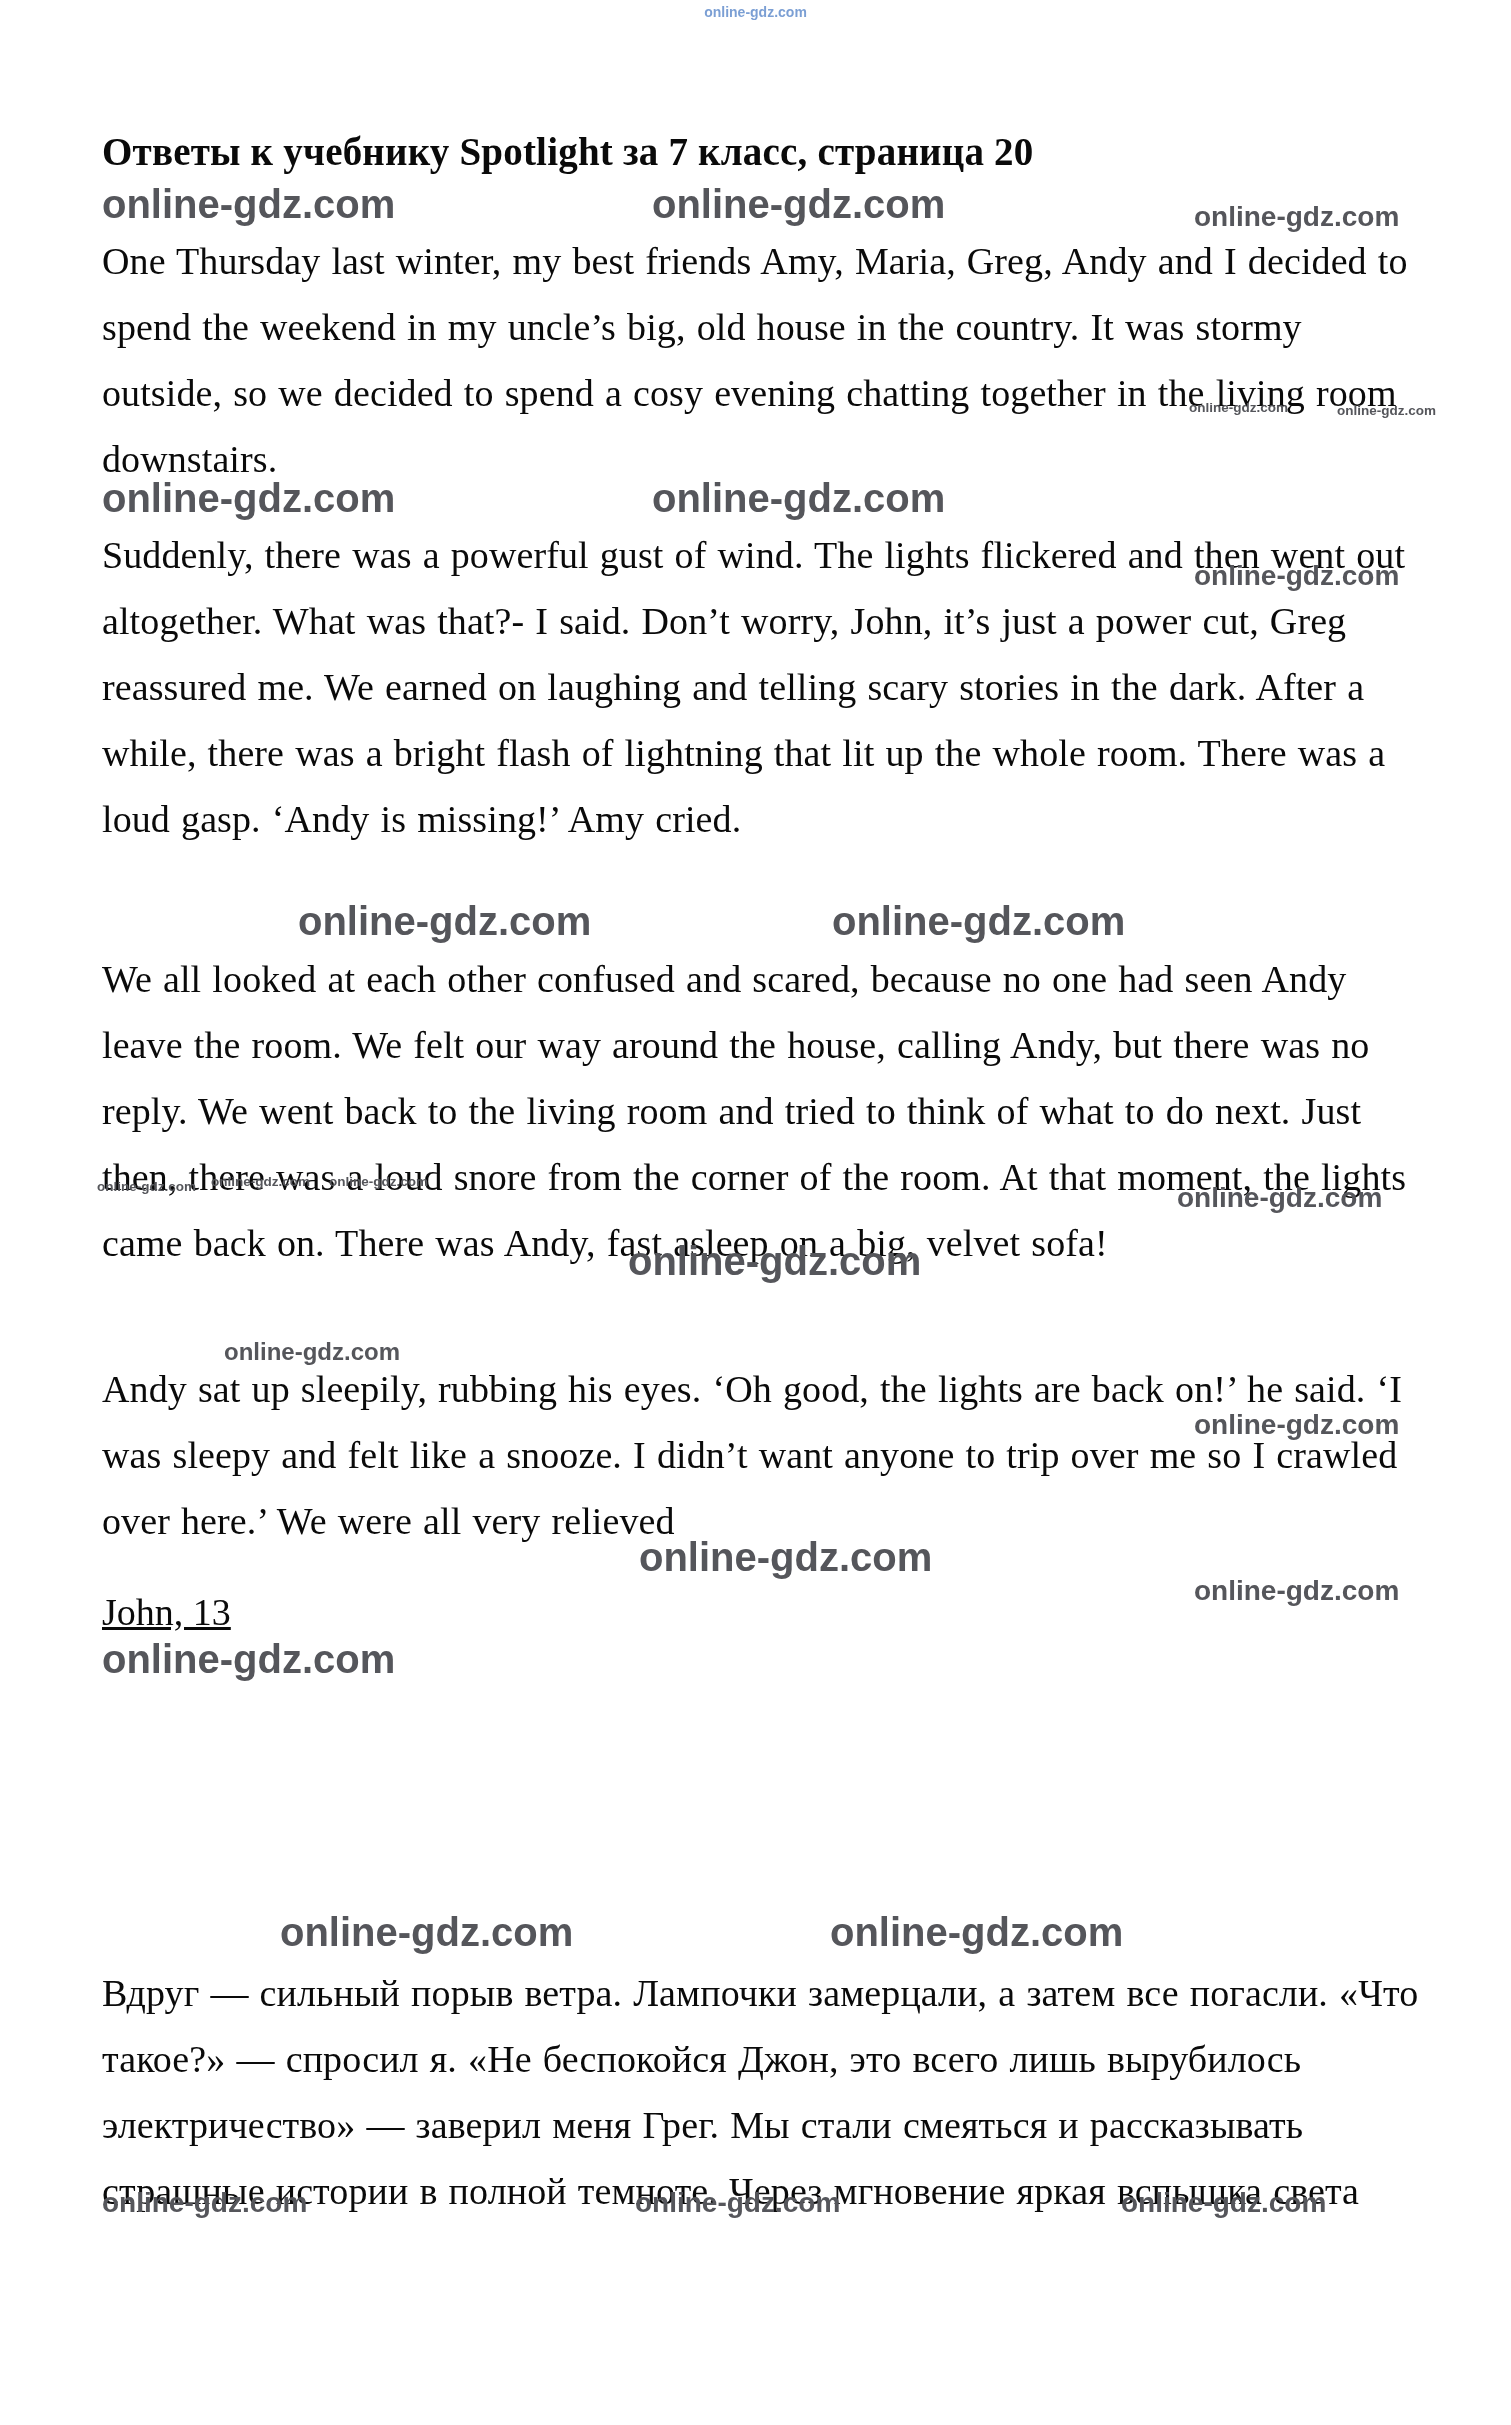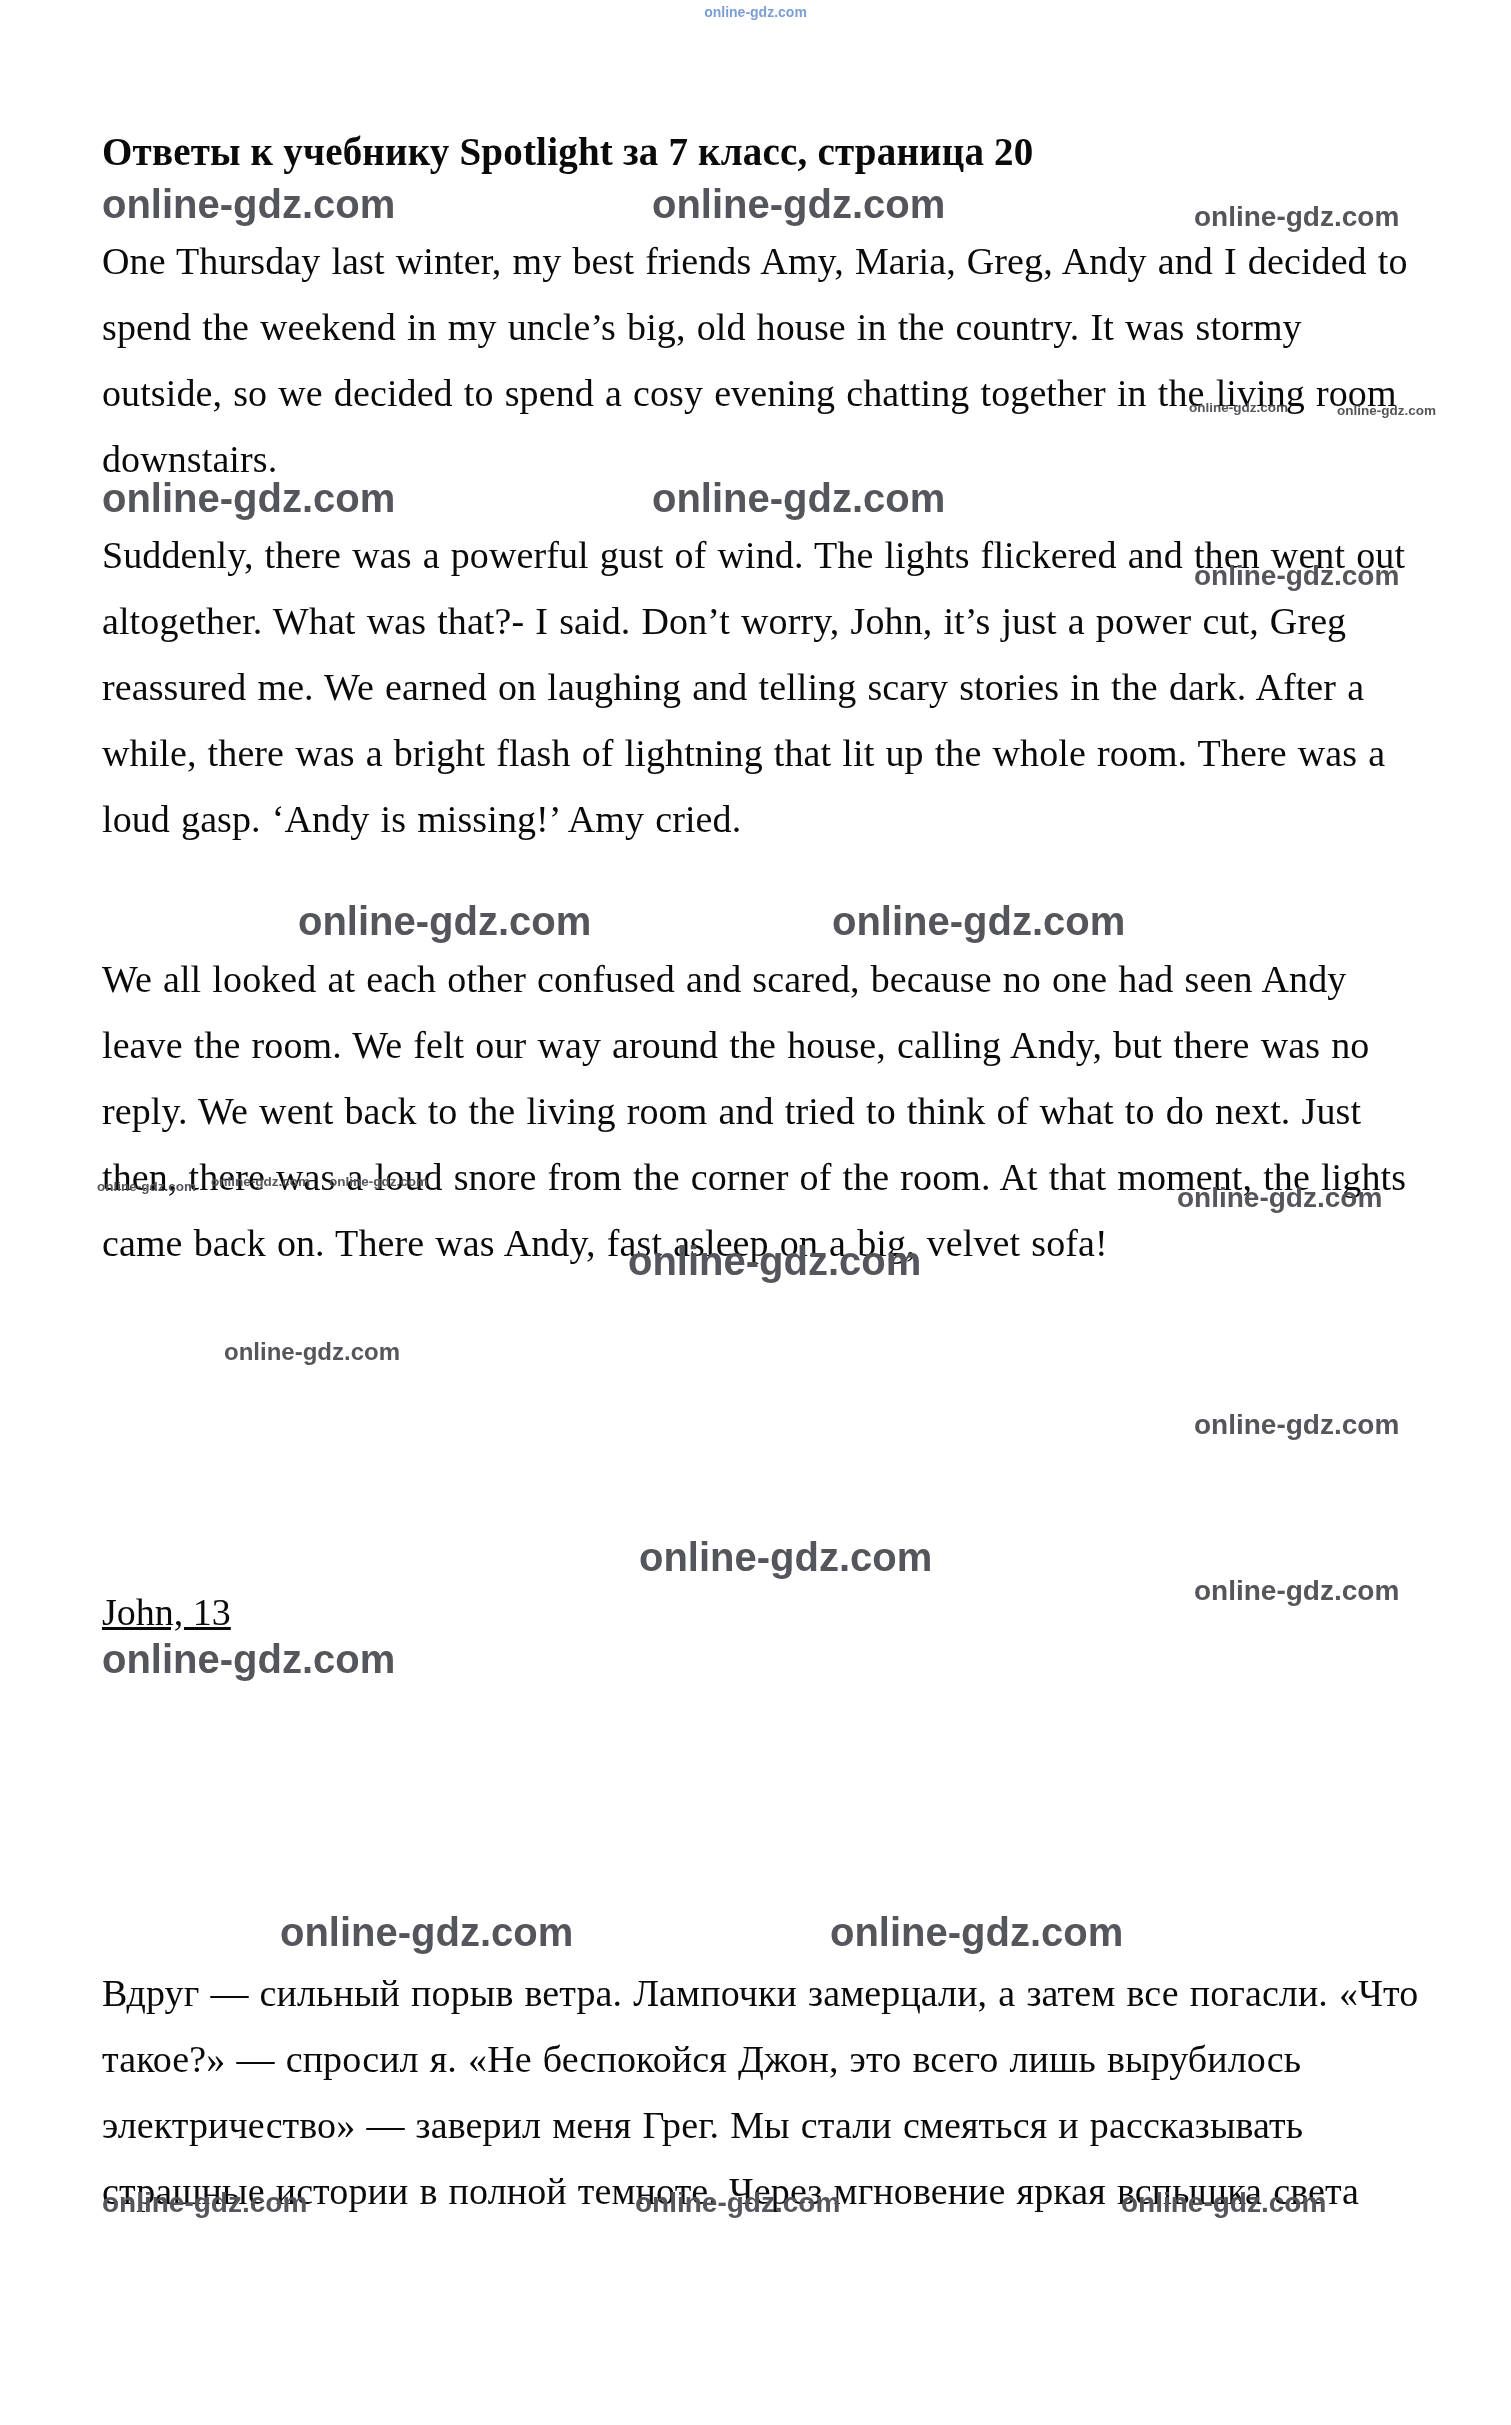--- a/index.html
+++ b/index.html
@@ -82,20 +82,21 @@
 
   <p class="para" style="left:102px; top:946px; width:1323px;">We all looked at each other confused and scared, because no one had seen Andy leave the room. We felt our way around the house, calling Andy, but there was no reply. We went back to the living room and tried to think of what to do next. Just then, there was a loud snore from the corner of the room. At that moment, the lights came back on. There was Andy, fast asleep on a big, velvet sofa!</p>
   <span class="wm wm-xs" style="left:97px; top:1180px;">online-gdz.com</span>
   <span class="wm wm-xs" style="left:211px; top:1175px;">online-gdz.com</span>
   <span class="wm wm-xs" style="left:329px; top:1175px;">online-gdz.com</span>
   <span class="wm wm-md" style="left:1177px; top:1184px;">online-gdz.com</span>
   <span class="wm wm-lg" style="left:628px; top:1241px;">online-gdz.com</span>
 
   <span class="wm wm-sm" style="left:224px; top:1340px;">online-gdz.com</span>
 
+  <p class="para" style="left:102px; top:1356px; width:1323px;">Andy sat up sleepily, rubbing his eyes. ‘Oh good, the lights are back on!’ he said. ‘I was sleepy and felt like a snooze. I didn’t want anyone to trip over me so I crawled over here.’ We were all very relieved</p>
   <span class="wm wm-md" style="left:1194px; top:1411px;">online-gdz.com</span>
 
   <span class="wm wm-lg" style="left:639px; top:1537px;">online-gdz.com</span>
 
   <p class="author" style="left:102px; top:1579px;text-decoration:underline;">John, 13</p>
   <span class="wm wm-md" style="left:1194px; top:1577px;">online-gdz.com</span>
 
   <span class="wm wm-lg" style="left:102px; top:1639px;">online-gdz.com</span>
 
 

